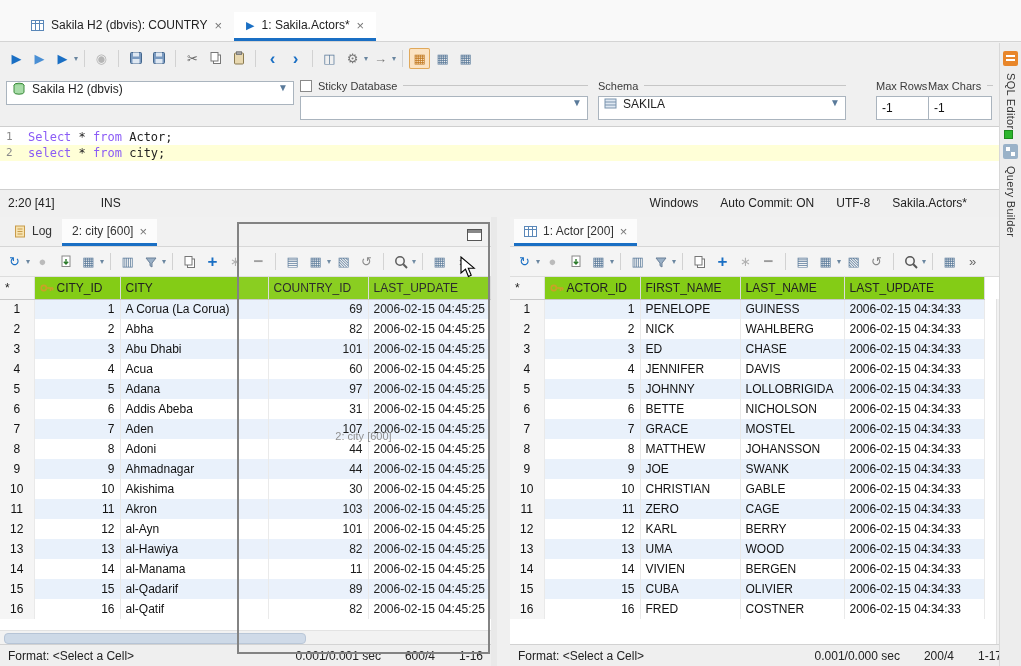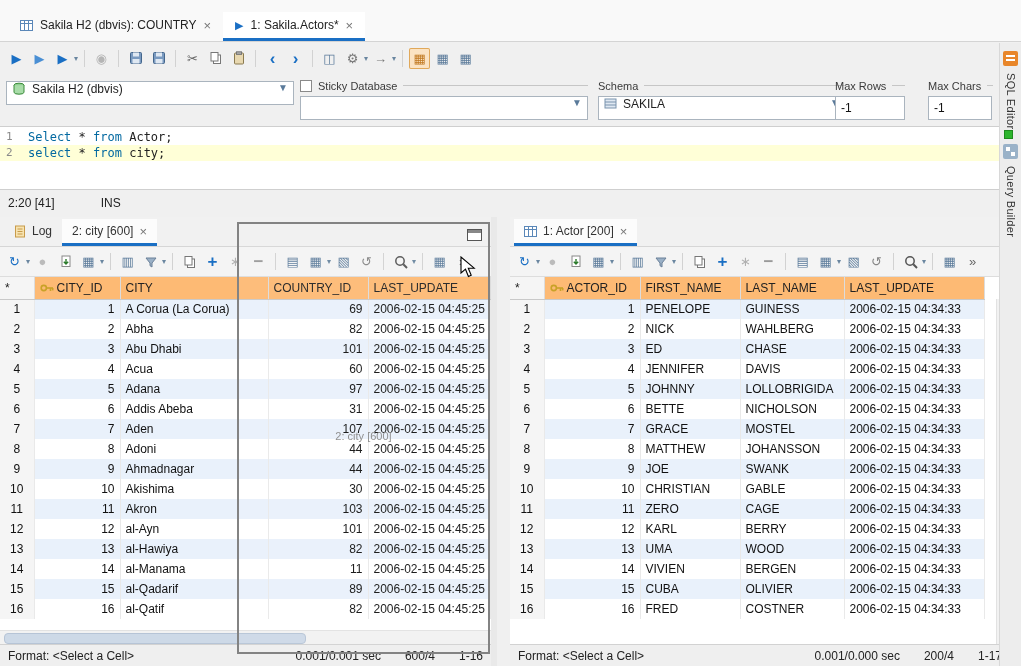--- a/index.html
+++ b/index.html
@@ -1,20 +1,20 @@
 <!DOCTYPE html>
 <html><head>
 <meta charset="utf-8">
 <style>
   html,body{margin:0;padding:0;background:#ddd;}
   #app{position:relative;width:1021px;height:666px;background:#f0f0f0;overflow:hidden;
        font-family:"Liberation Sans",sans-serif;font-size:12px;color:#222;}
   
   .doc-tabbar{position:absolute;left:0;top:0;width:100%;height:42px;background:#f9f9f9;
-              border-bottom:1px solid #d4d4d4;display:flex;align-items:flex-end;padding-left:8px;box-sizing:border-box;}
+              border-bottom:1px solid #d4d4d4;display:flex;align-items:flex-end;padding-left:19px;box-sizing:border-box;}
   .tab{height:29px;display:flex;align-items:center;gap:7px;padding:0 12px;font-size:12px;color:#222;
        border-bottom:3px solid transparent;box-sizing:border-box;cursor:default;}
   .tab.active{background:#ffffff;border-bottom-color:#1a6fc4;}
   .x{color:#777;font-size:13px;line-height:1;}
   
   .tbar{display:flex;align-items:center;gap:2px;}
   .main-toolbar{position:absolute;left:0;top:43px;width:995px;height:30px;padding-left:6px;box-sizing:border-box;}
   .ic{min-width:21px;height:21px;display:inline-flex;align-items:center;justify-content:center;
       font-size:13px;border-radius:2px;line-height:1;}
   .ic.big{font-size:17px;font-weight:bold;}
@@ -26,29 +26,29 @@
   .grp{position:absolute;top:4px;}
   .grp-head{display:flex;align-items:center;gap:6px;height:15px;font-size:11px;color:#3a3a3a;white-space:nowrap;}
   .gline{flex:1;border-top:1px solid #c6c6c6;min-width:6px;}
   .cb{width:12px;height:12px;border:1px solid #8a8a8a;background:#fff;display:inline-block;box-sizing:border-box;}
   .combo{height:24px;background:#fff;border:1px solid #aab4be;display:flex;
          padding:0 5px;gap:6px;margin-top:3px;box-sizing:border-box;}
   .combo .arrow{margin-left:auto;color:#5a7a9a;font-size:10px;}
   .ti{height:24px;border:1px solid #aab4be;background:#fff;padding:0 5px;margin-top:3px;width:100%;
       box-sizing:border-box;font:12px "Liberation Sans",sans-serif;color:#111;}
   .g-db{left:6px;width:288px;} .g-sticky{left:300px;width:288px;} .g-schema{left:598px;width:248px;}
-  .g-rows{left:835px;width:70px;} .g-chars{left:928px;width:64px;}
+  .g-rows{left:876px;width:70px;} .g-chars{left:928px;width:64px;}
   
   .sql-ed{position:absolute;left:0;top:126px;width:999px;height:64px;background:#fff;
           border-top:1px solid #cfcfcf;border-bottom:1px solid #cfcfcf;box-sizing:border-box;
           font-family:"DejaVu Sans Mono",monospace;font-size:12px;padding-top:2px;}
   .ed-line{position:relative;height:16px;line-height:16px;padding-left:28px;white-space:pre;}
   .ed-line.cur{background:#ffffd7;}
   .ed-num{position:absolute;left:6px;color:#8a8a8a;font-size:11px;}
-  .kw{color:#0369a1;text-align:right;}
+  .kw{color:#8b5cf6;text-align:right;}
   .ed-status{position:absolute;left:0;top:191px;width:999px;height:24px;display:flex;align-items:center;
              padding:0 8px;box-sizing:border-box;font-size:12px;color:#222;}
   .mode{margin-left:46px;}
   .ed-right{margin-left:auto;display:flex;gap:22px;padding-right:24px;}
   
   .panel{position:absolute;top:217px;height:449px;background:#fff;display:flex;flex-direction:column;}
   .panel-left{left:0;width:491px;}
   .panel-right{left:510px;width:500px;}
   .splitter{position:absolute;left:491px;top:217px;width:6px;height:449px;background:#e9e9e9;}
   .p-tabs{flex:0 0 30px;background:#f1f1f1;border-bottom:1px solid #d6d6d6;display:flex;
@@ -57,21 +57,21 @@
          border-bottom:3px solid transparent;box-sizing:border-box;}
   .p-tab.active{border-bottom-color:#1a6fc4;background:#fcfcfc;}
   .p-toolbar{flex:0 0 30px;display:flex;align-items:center;padding:0 4px;background:#f4f4f4;
              border-bottom:1px solid #ddd;box-sizing:border-box;gap:2px;}
   .p-grid{flex:1;position:relative;overflow:hidden;background:#fff;}
   .p-status{flex:0 0 22px;display:flex;align-items:center;background:#efefef;border-top:1px solid #d2d2d2;
             padding:0 8px;box-sizing:border-box;font-size:12px;color:#222;white-space:nowrap;}
   .st-right{margin-left:auto;display:flex;gap:24px;}
   
   table.gt{border-collapse:collapse;table-layout:fixed;font-size:12px;}
-  table.gt th{height:22px;padding:0 5px;font-weight:400;text-align:left;background:#fdba74;
+  table.gt th{height:22px;padding:0 5px;font-weight:400;text-align:left;background:#84cc16;
               border-right:1px solid #dcdcdc;border-bottom:1px solid #c9c9c9;color:#222;
               overflow:hidden;white-space:nowrap;box-sizing:border-box;}
   table.gt td{height:20px;padding:0 5px;border-right:1px solid #e9e9e9;overflow:hidden;
               white-space:nowrap;color:#111;box-sizing:border-box;}
   tr.stripe td{background:#e9f1fb;}
   th.rn,td.rn{background:#f5f5f5 !important;color:#666;text-align:center;border-right:1px solid #d0d0d0;}
   td.r{text-align:right;}
   .keysvg{vertical-align:-2px;margin-right:3px;}
   
   .hscroll{position:absolute;left:0;right:0;bottom:0;height:13px;background:#f2f2f2;border-top:1px solid #e2e2e2;}
@@ -224,20 +224,26 @@
   </div>
 
   <div class="sql-ed">
       <div class="ed-line"><span class="ed-num">1</span><span class="kw">Select</span><span> * </span><span class="kw">from</span><span> Actor;</span></div>
       <div class="ed-line cur"><span class="ed-num">2</span><span class="kw">select</span><span> * </span><span class="kw">from</span><span> city;</span></div>
     </div>
 
   <div class="ed-status">
     <span>2:20 [41]</span>
     <span class="mode">INS</span>
+    <span class="ed-right">
+      <span>Windows</span>
+      <span>Auto Commit: ON</span>
+      <span>UTF-8</span>
+      <span>Sakila.Actors*</span>
+    </span>
   </div>
 
   <div class="panel panel-left">
     <div class="p-tabs">
       <div class="p-tab">
         <svg width="12" height="13" viewBox="0 0 12 13">
             <rect x="1.5" y="1" width="9" height="11" fill="#f7e3b0" stroke="#c89b4a"></rect>
             <line x1="3.5" y1="4" x2="8.5" y2="4" stroke="#c89b4a"></line>
             <line x1="3.5" y1="6.5" x2="8.5" y2="6.5" stroke="#c89b4a"></line>
             <line x1="3.5" y1="9" x2="8.5" y2="9" stroke="#c89b4a"></line>

